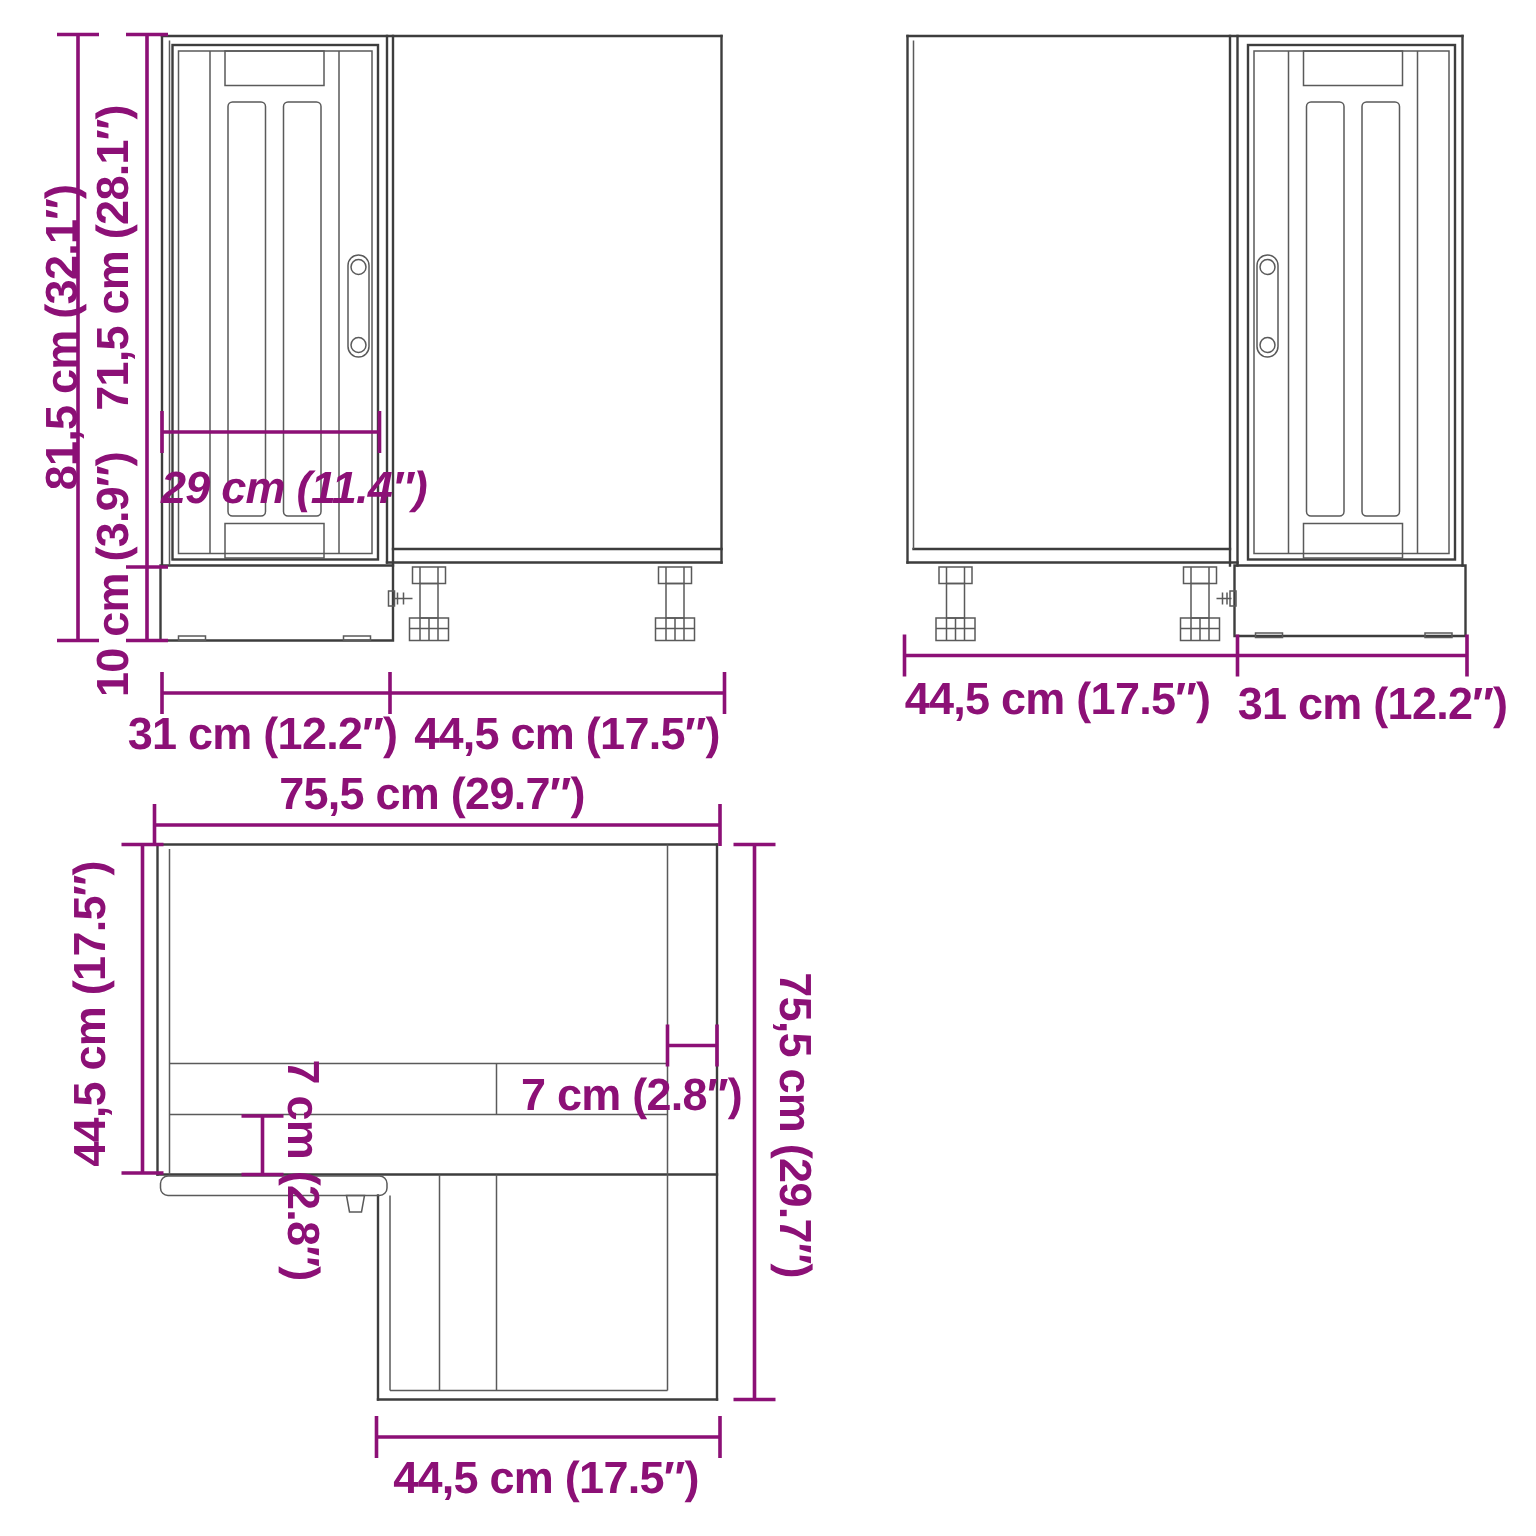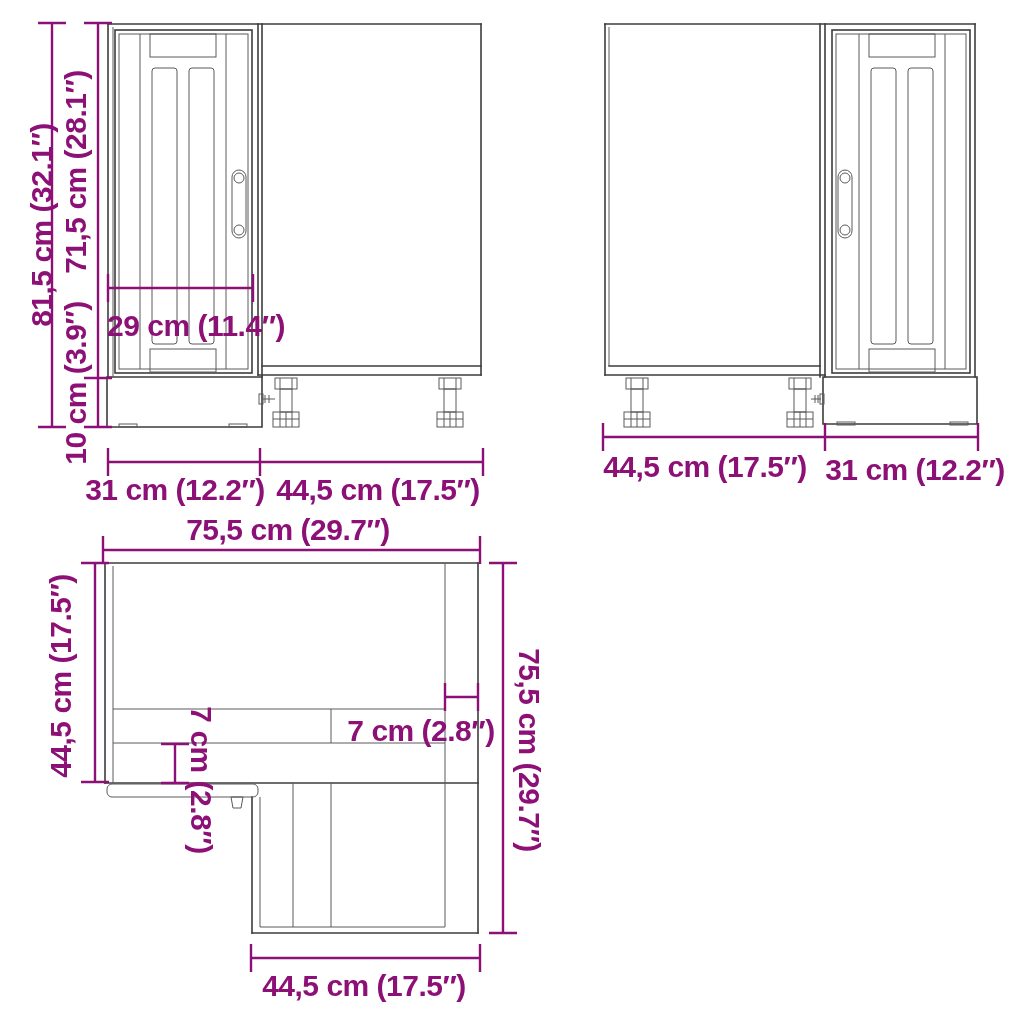--- a/index.html
+++ b/index.html
@@ -137,21 +137,21 @@
       <path d="M503,563 V933 M489,563 H517 M489,933 H517"></path>
       <path d="M251,958 H480 M251,944 V972 M480,944 V972"></path>
       <path d="M445,697 H478 M445,683 V711 M478,683 V711"></path>
       <path d="M175,744 V783 M161,744 H189 M161,783 H189"></path>
     </g>
   </svg>
 
   <div class="dim rot-ccw" style="left:42px;top:225px;">81,5 cm (32.1″)</div>
   <div class="dim rot-ccw" style="left:76px;top:172px;">71,5 cm (28.1″)</div>
   <div class="dim rot-ccw" style="left:76px;top:383px;">10 cm (3.9″)</div>
-  <div class="dim" style="left:196px;top:326px;">29 cm (11.4″)</div>
+  <div class="dim" style="left:196px;top:326px;font-style:italic;">29 cm (11.4″)</div>
   <div class="dim" style="left:175px;top:490px;">31 cm (12.2″)</div>
   <div class="dim" style="left:378px;top:490px;">44,5 cm (17.5″)</div>
 
   <div class="dim" style="left:705px;top:467px;">44,5 cm (17.5″)</div>
   <div class="dim" style="left:915px;top:470px;">31 cm (12.2″)</div>
 
   <div class="dim" style="left:288px;top:530px;">75,5 cm (29.7″)</div>
   <div class="dim rot-ccw" style="left:61px;top:676px;">44,5 cm (17.5″)</div>
   <div class="dim rot-cw" style="left:529px;top:750px;">75,5 cm (29.7″)</div>
   <div class="dim" style="left:364px;top:986px;">44,5 cm (17.5″)</div>

